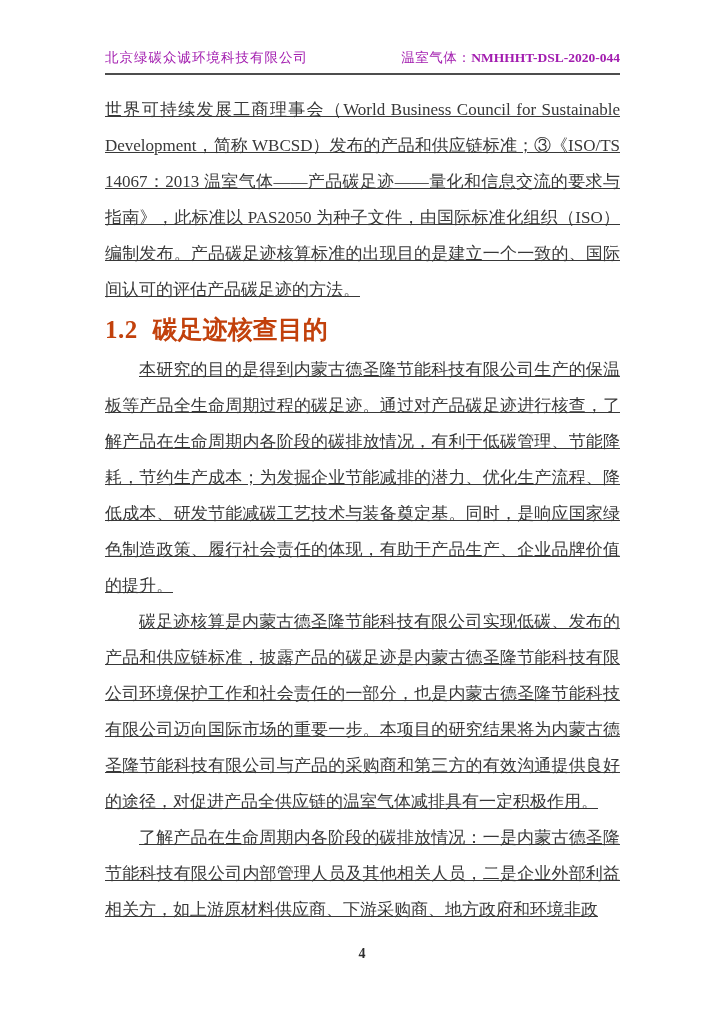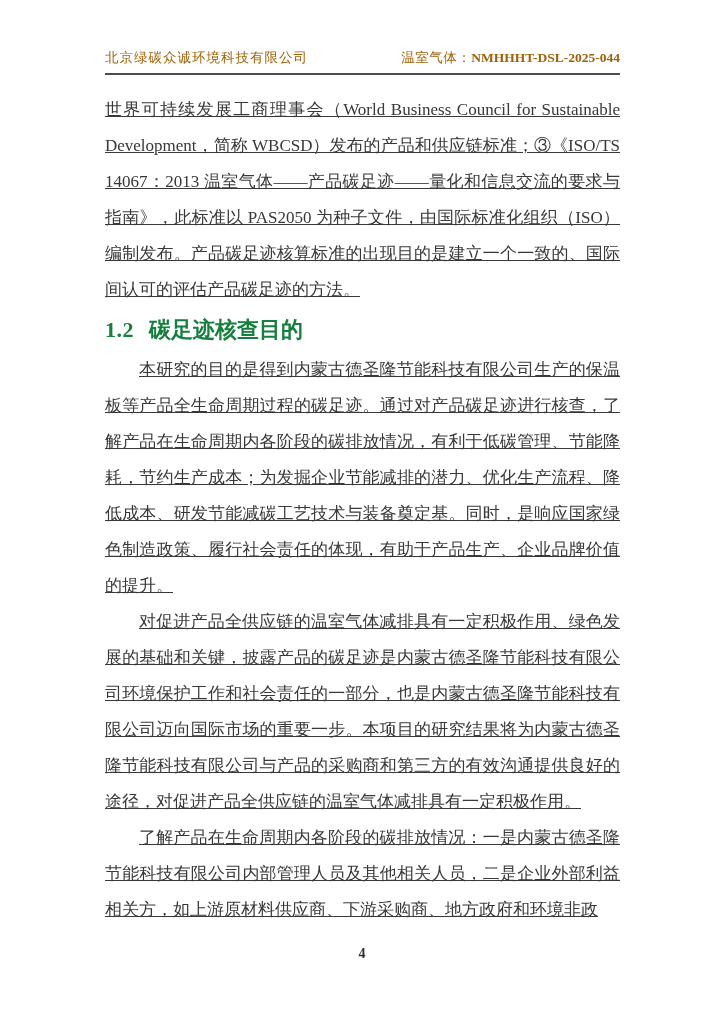--- a/index.html
+++ b/index.html
@@ -22,21 +22,21 @@
     position: relative;
   }
   .doc-header {
     display: flex;
     justify-content: space-between;
     align-items: flex-start;
     padding-bottom: 7px;
     border-bottom: 2px solid #4d4d4d;
     font-size: 13.5px;
     line-height: 16px;
-    color: #a16207;
+    color: #a21caf;
     letter-spacing: 1px;
   }
   .doc-header .doc-number-wrap {
     letter-spacing: 0.5px;
   }
   .doc-header .doc-number {
     font-weight: bold;
     letter-spacing: 0;
   }
   .doc-body {
@@ -48,24 +48,24 @@
   }
   .para {
     margin: 0;
     text-decoration: underline;
   }
   .para.indent {
     text-indent: 2em;
   }
   .section-heading {
     margin: 2px 0 2px 0;
-    font-size: 22px;
+    font-size: 25px;
     line-height: 40px;
     font-weight: bold;
-    color: #15803d;
+    color: #c2410c;
     text-align: left;
   }
   .section-heading .sec-num {
     margin-right: 15px;
     letter-spacing: 0.5px;
   }
   .doc-footer {
     position: absolute;
     left: 0;
     bottom: 62px;
@@ -77,35 +77,35 @@
   }
 </style>
 </head>
 <body>
 
 <div class="page">
 
   <div class="doc-header">
     <span class="company">北京绿碳众诚环境科技有限公司</span>
     <span class="doc-number-wrap">
-      <span>温室气体：</span><span class="doc-number">NMHHHT-DSL-2025-044</span>
+      <span>温室气体：</span><span class="doc-number">NMHHHT-DSL-2020-044</span>
     </span>
   </div>
 
   <div class="doc-body">
 
     <p class="para">世界可持续发展工商理事会（World Business Council for Sustainable Development，简称 WBCSD）发布的产品和供应链标准；③《ISO/TS 14067：2013 温室气体——产品碳足迹——量化和信息交流的要求与指南》，此标准以 PAS2050 为种子文件，由国际标准化组织（ISO）编制发布。产品碳足迹核算标准的出现目的是建立一个一致的、国际间认可的评估产品碳足迹的方法。</p>
 
     <h2 class="section-heading">
       <span class="sec-num">1.2</span><span>碳足迹核查目的</span>
     </h2>
 
     <p class="para indent">本研究的目的是得到内蒙古德圣隆节能科技有限公司生产的保温板等产品全生命周期过程的碳足迹。通过对产品碳足迹进行核查，了解产品在生命周期内各阶段的碳排放情况，有利于低碳管理、节能降耗，节约生产成本；为发掘企业节能减排的潜力、优化生产流程、降低成本、研发节能减碳工艺技术与装备奠定基。同时，是响应国家绿色制造政策、履行社会责任的体现，有助于产品生产、企业品牌价值的提升。</p>
 
-    <p class="para indent">对促进产品全供应链的温室气体减排具有一定积极作用、绿色发展的基础和关键，披露产品的碳足迹是内蒙古德圣隆节能科技有限公司环境保护工作和社会责任的一部分，也是内蒙古德圣隆节能科技有限公司迈向国际市场的重要一步。本项目的研究结果将为内蒙古德圣隆节能科技有限公司与产品的采购商和第三方的有效沟通提供良好的途径，对促进产品全供应链的温室气体减排具有一定积极作用。</p>
+    <p class="para indent">碳足迹核算是内蒙古德圣隆节能科技有限公司实现低碳、发布的产品和供应链标准，披露产品的碳足迹是内蒙古德圣隆节能科技有限公司环境保护工作和社会责任的一部分，也是内蒙古德圣隆节能科技有限公司迈向国际市场的重要一步。本项目的研究结果将为内蒙古德圣隆节能科技有限公司与产品的采购商和第三方的有效沟通提供良好的途径，对促进产品全供应链的温室气体减排具有一定积极作用。</p>
 
     <p class="para indent">了解产品在生命周期内各阶段的碳排放情况：一是内蒙古德圣隆节能科技有限公司内部管理人员及其他相关人员，二是企业外部利益相关方，如上游原材料供应商、下游采购商、地方政府和环境非政</p>
 
   </div>
 
   <div class="doc-footer">4</div>
 
 </div>
 
 </body></html>

